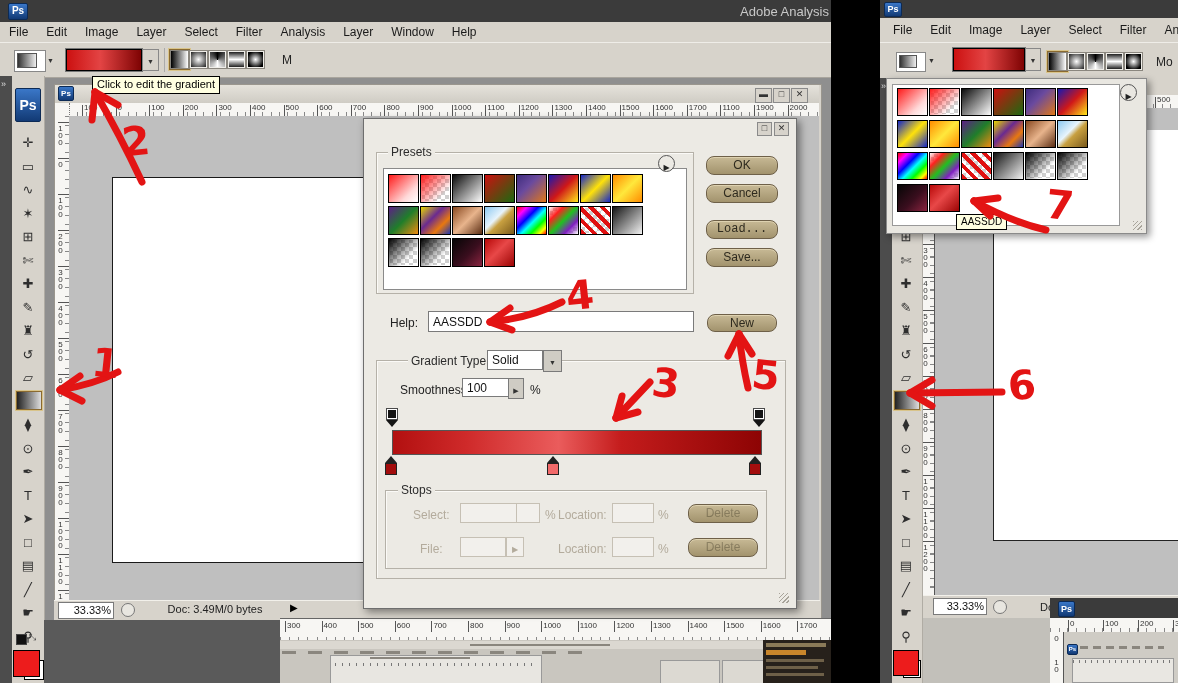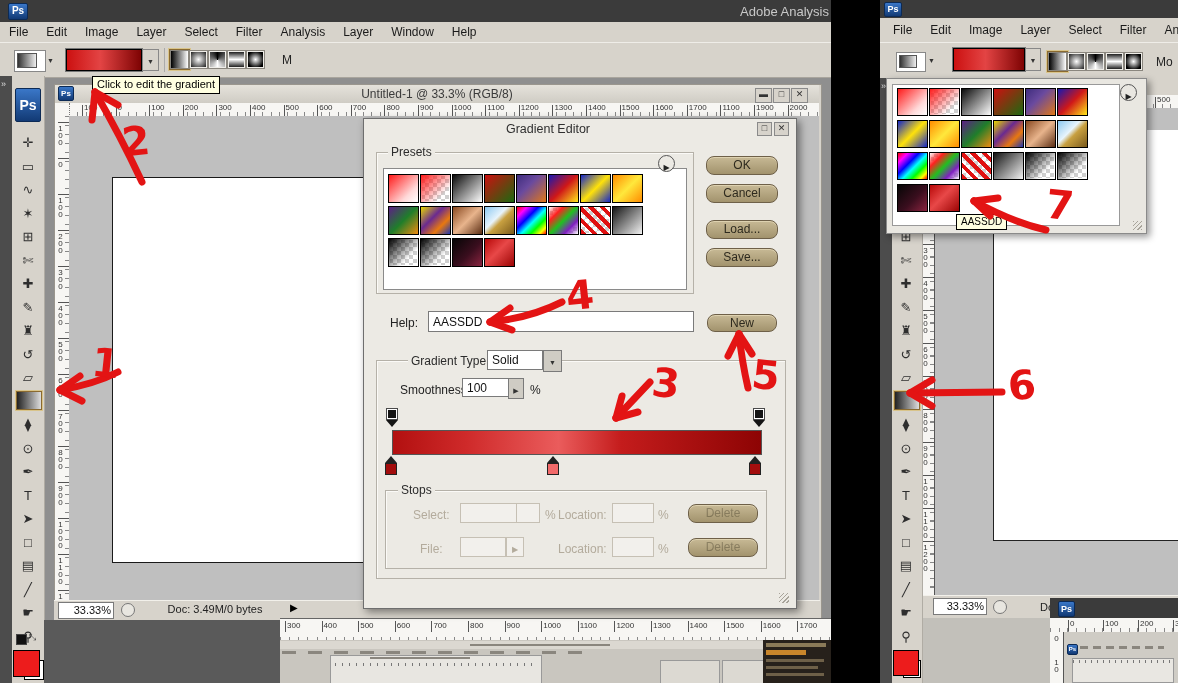--- a/index.html
+++ b/index.html
@@ -118,21 +118,20 @@
       <div class="tool" style="position: absolute; left: 0px; top: 494px;">⚲</div>
     </div>
   <div class="abs" style="left:24px;top:660px;width:18px;height:18px;background:#fff;border:1px solid #000;"></div>
   <div class="abs" style="left:13px;top:650px;width:25px;height:25px;background:#ed1c1c;border:1px solid #000;"></div>
   <div class="abs" style="left:16px;top:634px;width:9px;height:9px;background:#111;border:1px solid #444;"></div>
   <div class="abs" style="left:29px;top:632px;font-size:9px;color:#333;">⤡</div>
 
   <div class="abs" style="left:54px;top:84px;width:766px;height:536px;background:#d7d3cb;border:1px solid #9a968e;"></div>
   <div class="abs" style="left:55px;top:85px;width:764px;height:18px;background:linear-gradient(#e5e2db,#cfccc4);"></div>
   <div class="abs psicon" style="left:58px;top:86px;width:14px;height:13px;font-size:8px;line-height:13px;">Ps</div>
-  <div class="abs" style="left:55px;top:87px;width:764px;text-align:center;font-size:12px;color:#3b3b3b;">Untitled-1 @ 33.3% (RGB/8)</div>
   <div class="winbtn" style="left:755px;top:88px;">▬</div>
   <div class="winbtn" style="left:773px;top:88px;">□</div>
   <div class="winbtn" style="left:791px;top:88px;">✕</div>
   <div class="abs ruler" id="hruler-left" style="left:69px;top:103px;width:750px;height:13px;border-bottom:1px solid #555;">
       <div class="ticks" style="left: 0px; right: 0px; bottom: 0px; height: 4px; background: repeating-linear-gradient(to right, rgb(136, 136, 136) 0px, rgb(136, 136, 136) 1px, transparent 1px, transparent 8.4px);"></div>
       <div class="tick" style="left: 13px; top: 2px; width: 1px; height: 11px;"></div>
       <span class="rlabel" style="left: 15px; top: 1px;">100</span>
       <div class="tick" style="left: 46.6px; top: 2px; width: 1px; height: 11px;"></div>
       <span class="rlabel" style="left: 48.6px; top: 1px;">0</span>
       <div class="tick" style="left: 80.2px; top: 2px; width: 1px; height: 11px;"></div>
@@ -213,21 +212,20 @@
 
   <div class="abs" style="left:54px;top:600px;width:766px;height:20px;background:#d7d3cb;border-top:1px solid #f2f0ea;"></div>
   <div class="abs field" style="left:58px;top:602px;width:52px;height:15px;text-align:right;font-size:11px;line-height:15px;padding-right:2px;">33.33%</div>
   <div class="abs" style="left:121px;top:603px;width:12px;height:12px;border:1px solid #777;border-radius:50%;background:#e8e6e0;"></div>
   <div class="abs" style="left:150px;top:603px;width:130px;text-align:center;font-size:11px;color:#222;">Doc: 3.49M/0 bytes</div>
   <div class="abs" style="left:290px;top:602px;font-size:10px;color:#000;">▶</div>
   <div class="abs" style="left:44px;top:620px;width:236px;height:63px;background:#5a5a5a;"></div>
 
   <div class="abs" style="left:363px;top:118px;width:432px;height:489px;background:#eceae4;border:1px solid #6e6e6e;box-shadow:3px 3px 8px rgba(0,0,0,0.45);z-index:20;"></div>
   <div class="abs" style="left:363px;top:118px;width:432px;height:21px;z-index:21;"></div>
-  <div class="abs" style="left:363px;top:122px;width:370px;text-align:center;font-size:12.5px;color:#2f2f2f;z-index:21;">Gradient Editor</div>
   <div class="winbtn" style="left:757px;top:122px;width:13px;height:12px;z-index:21;">□</div>
   <div class="winbtn" style="left:774px;top:122px;width:13px;height:12px;z-index:21;">✕</div>
 
   <div class="abs groupbox" style="left:376px;top:152px;width:316px;height:140px;z-index:21;"></div>
   <div class="abs grouplab" style="left:388px;top:145px;z-index:22;">Presets</div>
   <div class="abs" style="left:658px;top:155px;width:15px;height:15px;border:1px solid #555;border-radius:50%;background:#eceae4;z-index:22;text-align:center;"><span style="font-size:8px;line-height:15px;color:#222;">▶</span></div>
   <div class="abs" id="presets-dialog" style="left:383px;top:168px;width:302px;height:120px;background:#fff;border:1px solid #8a8a8a;z-index:21;">
       <div class="swatch" style="left: 4px; top: 5px; width: 29px; height: 27px;">
         <div class="overlay" style="background: linear-gradient(135deg, rgb(255, 26, 26) 0%, rgb(255, 217, 217) 70%, rgb(255, 255, 255) 100%);"></div>
       </div>
@@ -285,21 +283,21 @@
       <div class="swatch" style="left: 68px; top: 69px; width: 29px; height: 27px;">
         <div class="overlay" style="background: linear-gradient(135deg, rgb(6, 6, 6) 0%, rgb(58, 14, 30) 55%, rgb(138, 36, 64) 100%);"></div>
       </div>
       <div class="swatch" style="left: 100px; top: 69px; width: 29px; height: 27px;">
         <div class="overlay" style="background: linear-gradient(135deg, rgb(184, 8, 8) 0%, rgb(232, 72, 72) 45%, rgb(156, 4, 4) 100%);"></div>
       </div>
     </div>
 
   <div class="abs khaki" style="left:706px;top:156px;width:70px;height:17px;line-height:17px;z-index:21;">OK</div>
   <div class="abs khaki" style="left:706px;top:184px;width:70px;height:17px;line-height:17px;z-index:21;">Cancel</div>
-  <div class="abs khaki" style="left:706px;top:220px;width:70px;height:17px;line-height:17px;z-index:21;">Load...</div>
+  <div class="abs khaki" style="left:706px;top:220px;width:70px;height:17px;line-height:17px;z-index:21;font-family:Liberation Mono, monospace;">Load...</div>
   <div class="abs khaki" style="left:706px;top:248px;width:70px;height:17px;line-height:17px;z-index:21;">Save...</div>
 
   <div class="abs" style="left:390px;top:316px;font-size:12px;color:#222;z-index:21;">Help:</div>
   <input class="abs field" style="left: 428px; top: 311px; width: 258px; height: 17px; padding-left: 4px; z-index: 21;" value="AASSDD">
   <div class="abs khaki" style="left:707px;top:314px;width:68px;height:16px;line-height:16px;z-index:21;">New</div>
 
   <div class="abs groupbox" style="left:376px;top:360px;width:408px;height:217px;z-index:21;"></div>
   <div class="abs grouplab" style="left:408px;top:354px;z-index:22;">Gradient Type:</div>
   <div class="abs field" style="left:487px;top:350px;width:50px;height:18px;line-height:18px;padding-left:4px;z-index:22;">Solid</div>
   <div class="abs" style="left:543px;top:350px;width:17px;height:20px;background:#cfccc4;border:1px solid #7a7a7a;text-align:center;z-index:22;"><span class="caret" style="line-height:20px;">▼</span></div>

